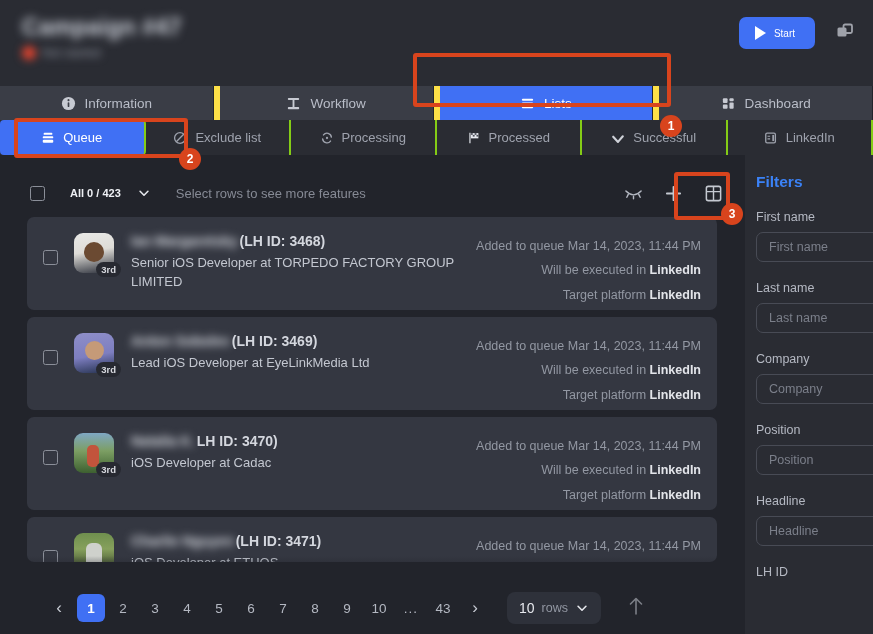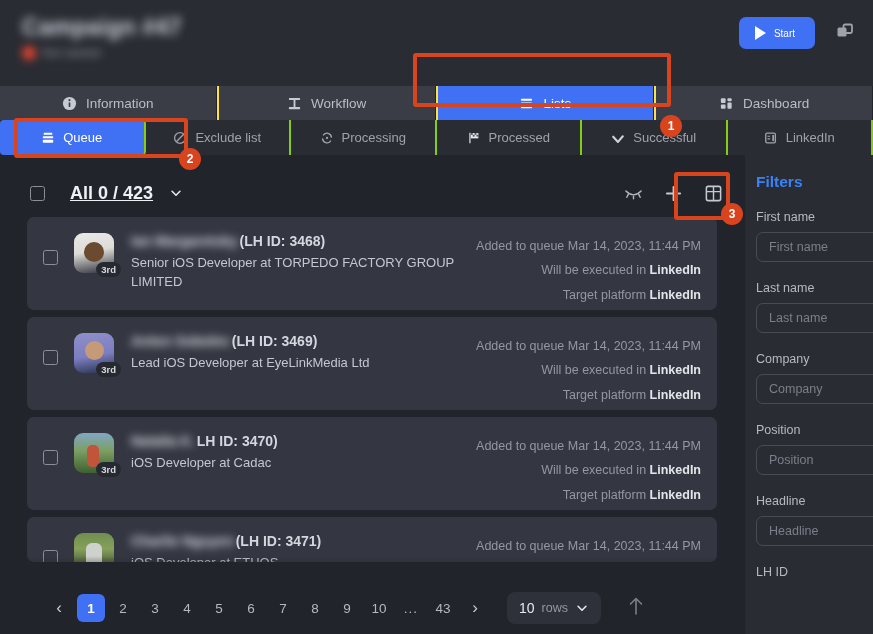--- a/index.html
+++ b/index.html
@@ -57,21 +57,21 @@
   
   .main-tabs {
     position: absolute; top: 86px; left: 0; right: 0; height: 34px;
     display: flex; background: #22242b;
   }
   .main-tab {
     flex: 1 1 0; display: flex; align-items: center; justify-content: center;
     gap: 9px; background: #3a3d46; color: #b9bdc8;
     font-size: 13.5px; cursor: pointer;
     border-right: 1px solid #22242b;
-    border-left: 2px solid #fde047;
+    border-left: 6px solid #fde047;
   }
   .main-tab:first-child { border-left: none; }
   .main-tab.active { background: #4070f4; color: #fff; }
   .main-tab .ic { display: flex; align-items: center; }
 
   
   .sub-tabs {
     position: absolute; top: 120px; left: 0; right: 0; height: 35px;
     display: flex; background: #2a2c33;
   }
@@ -93,22 +93,22 @@
   .toolbar {
     position: absolute; top: 18px; left: 0; width: 745px; height: 40px;
     display: flex; align-items: center; padding: 0 22px 0 30px;
   }
   .chk {
     width: 15px; height: 15px; border: 1.6px solid #8b8f99;
     border-radius: 2.5px; background: transparent;
     cursor: pointer; flex: none;
   }
   .sel-count {
-    margin-left: 25px; font-size: 18px; font-weight: 700; color: #eef0f4;
-    display: flex; align-items: center; gap: 16px; cursor: pointer; text-decoration: underline;
+    margin-left: 25px; font-size: 11px; font-weight: 700; color: #eef0f4;
+    display: flex; align-items: center; gap: 16px; cursor: pointer;
   }
   .hint { margin-left: 25px; font-size: 13px; color: #868a95; }
   .toolbar-icons {
     margin-left: auto; display: flex; align-items: center; gap: 21px;
   }
   .tb-ic { cursor: pointer; display: flex; align-items: center; justify-content: center; }
 
   
   .list {
     position: absolute; top: 62px; left: 27px; width: 690px; bottom: 52px;
@@ -356,20 +356,21 @@
   <div class="content">
 
     <div class="toolbar">
       <div class="chk"></div>
       <div class="sel-count">
         <span>All 0 / 423</span>
         <svg width="14" height="14" viewBox="0 0 16 16">
             <path d="M3.5 6 L8 10.5 L12.5 6" fill="none" stroke="#e6e8ed" stroke-width="1.8" stroke-linecap="round" stroke-linejoin="round"></path>
           </svg>
       </div>
+      <div class="hint">Select rows to see more features</div>
       <div class="toolbar-icons">
         <span class="tb-ic">
           <svg width="19" height="16" viewBox="0 0 20 16">
               <path d="M2 6 q8 8 16 0" fill="none" stroke="#b4b8c2" stroke-width="1.5" stroke-linecap="round"></path>
               <path d="M4.5 9.5 L3 12.5 M10 11.3 L10 14 M15.5 9.5 L17 12.5" stroke="#b4b8c2" stroke-width="1.5" stroke-linecap="round"></path>
             </svg>
         </span>
         <span class="tb-ic">
           <svg width="19" height="19" viewBox="0 0 20 20">
               <path d="M10 3 V17 M3 10 H17" stroke="#c5c9d1" stroke-width="1.9" stroke-linecap="round"></path>

